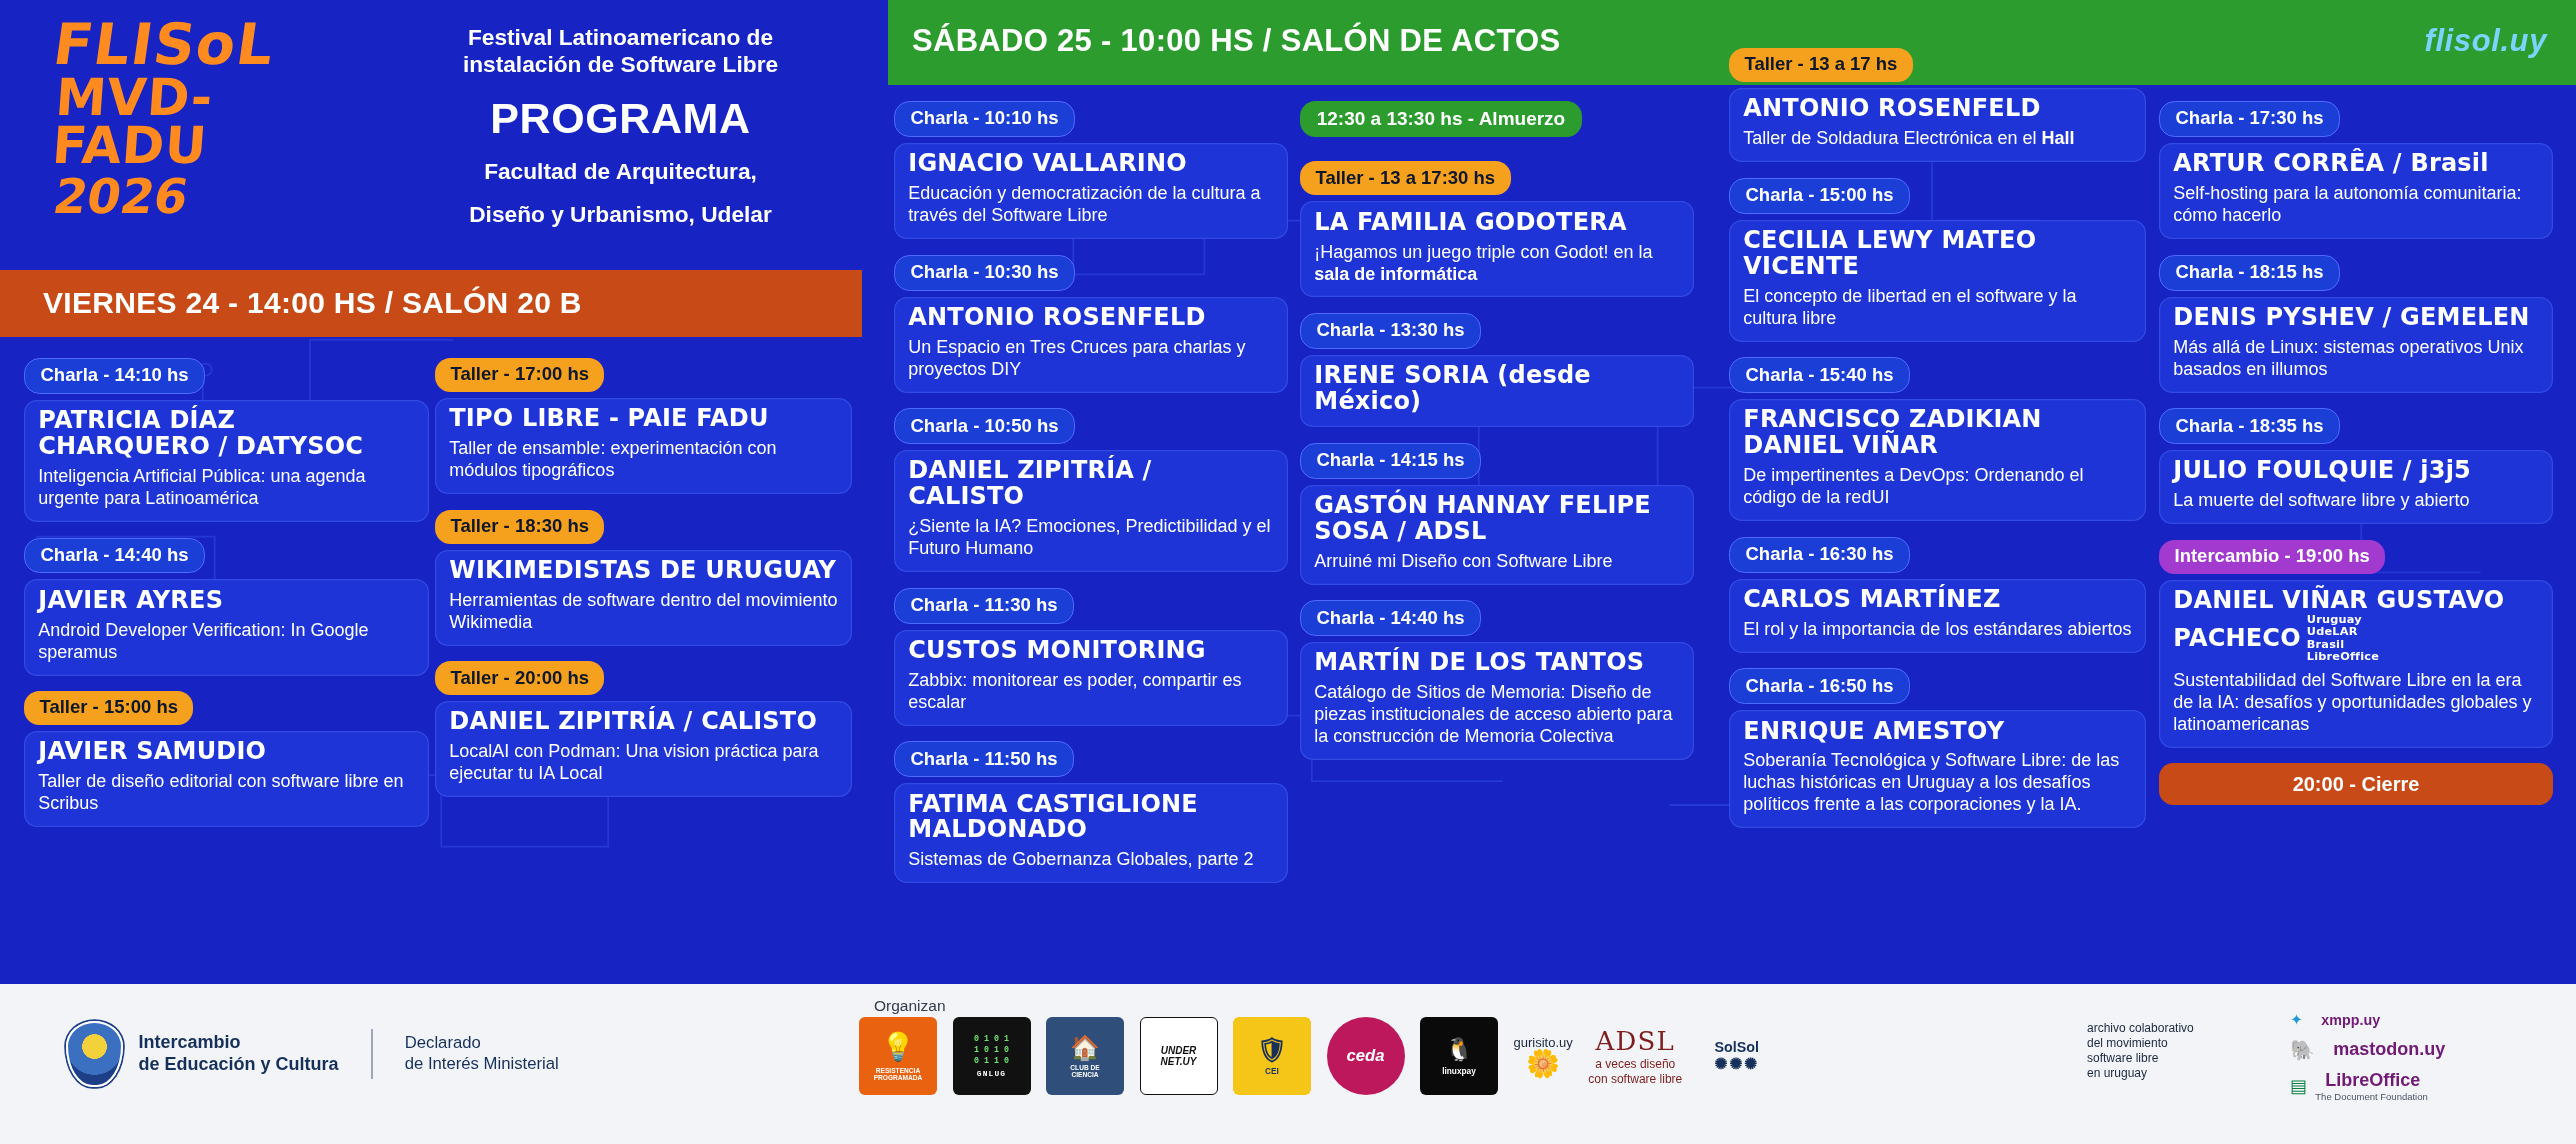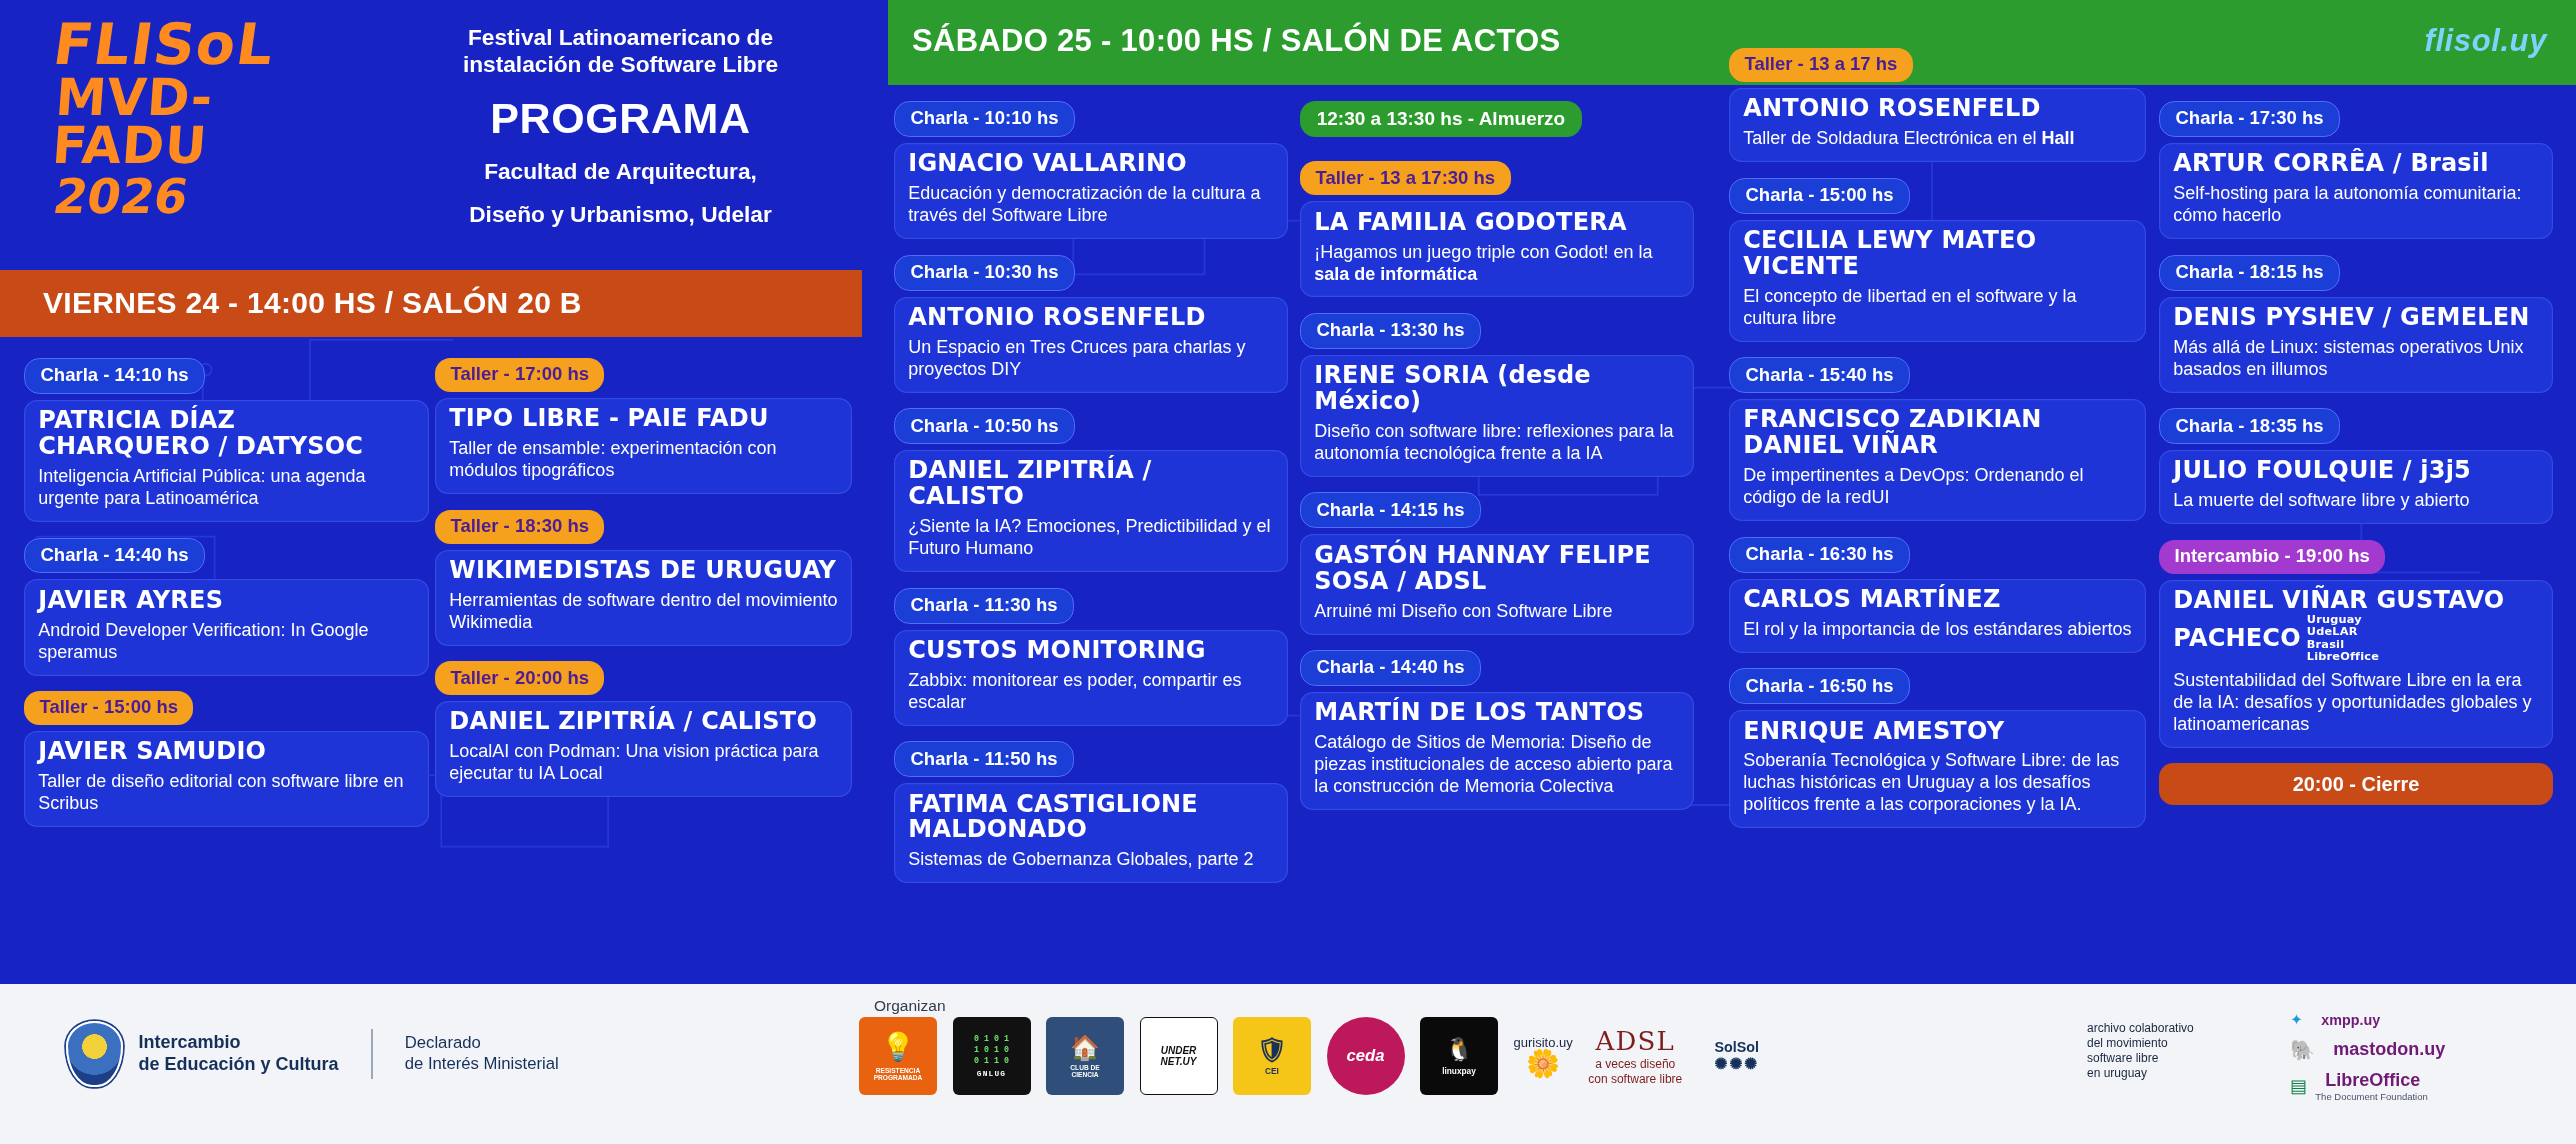--- a/index.html
+++ b/index.html
@@ -105,21 +105,21 @@
     display: inline-block;
     border-radius: 15.5px;
     padding: 5.4px 15.5px 6.6px;
     font-size: 18.5px;
     font-weight: bold;
     color: #ffffff;
     margin-bottom: 6px;
     white-space: nowrap;
   }
   .tag.charla     { background: #1b3fd6; border: 1.2px solid #4f6cff; }
-  .tag.taller     { background: #f5a11e; color: #4c1d95; }
+  .tag.taller     { background: #f5a11e; color: #0f172a; }
   .tag.intercambio{ background: #a23ad0; }
 
   .card {
     background: #1e34d6;
     border-radius: 13px;
     padding: 8.3px 14.3px 12px;
     margin-bottom: 15.5px;
     box-shadow: 0 0 0 1.2px rgba(90,120,255,.35) inset;
   }
   .card .speaker {
@@ -306,21 +306,20 @@
       <div class="blk"><div class="tag charla">Charla - 11:50 hs</div><div class="card">
           <div class="speaker">FATIMA CASTIGLIONE MALDONADO</div>
           <div class="desc">Sistemas de Gobernanza Globales, parte 2</div>
         </div></div>
     </div>
   <div class="col" id="col4" style="padding-top: 101px;"><div class="lunch">12:30 a 13:30 hs - Almuerzo</div><div class="blk"><div class="tag taller">Taller - 13 a 17:30 hs</div><div class="card">
           <div class="speaker">LA FAMILIA GODOTERA</div>
           <div class="desc">¡Hagamos un juego triple con Godot! en la <b>sala de informática</b></div>
         </div></div><div class="blk"><div class="tag charla">Charla - 13:30 hs</div><div class="card">
           <div class="speaker">IRENE SORIA (desde México)</div>
-          <div class="desc">Diseño con software libre: reflexiones para la autonomía tecnológica frente a la IA</div>
         </div></div><div class="blk"><div class="tag charla">Charla - 14:15 hs</div><div class="card">
           <div class="speaker">GASTÓN HANNAY FELIPE SOSA / ADSL</div>
           <div class="desc">Arruiné mi Diseño con Software Libre</div>
         </div></div><div class="blk"><div class="tag charla">Charla - 14:40 hs</div><div class="card">
           <div class="speaker">MARTÍN DE LOS TANTOS</div>
           <div class="desc">Catálogo de Sitios de Memoria: Diseño de piezas institucionales de acceso abierto para la construcción de Memoria Colectiva</div>
         </div></div></div>
   <div class="col" id="col5" style="padding-top: 48px;">
       <div class="blk"><div class="tag taller">Taller - 13 a 17 hs</div><div class="card">
           <div class="speaker">ANTONIO ROSENFELD</div>

